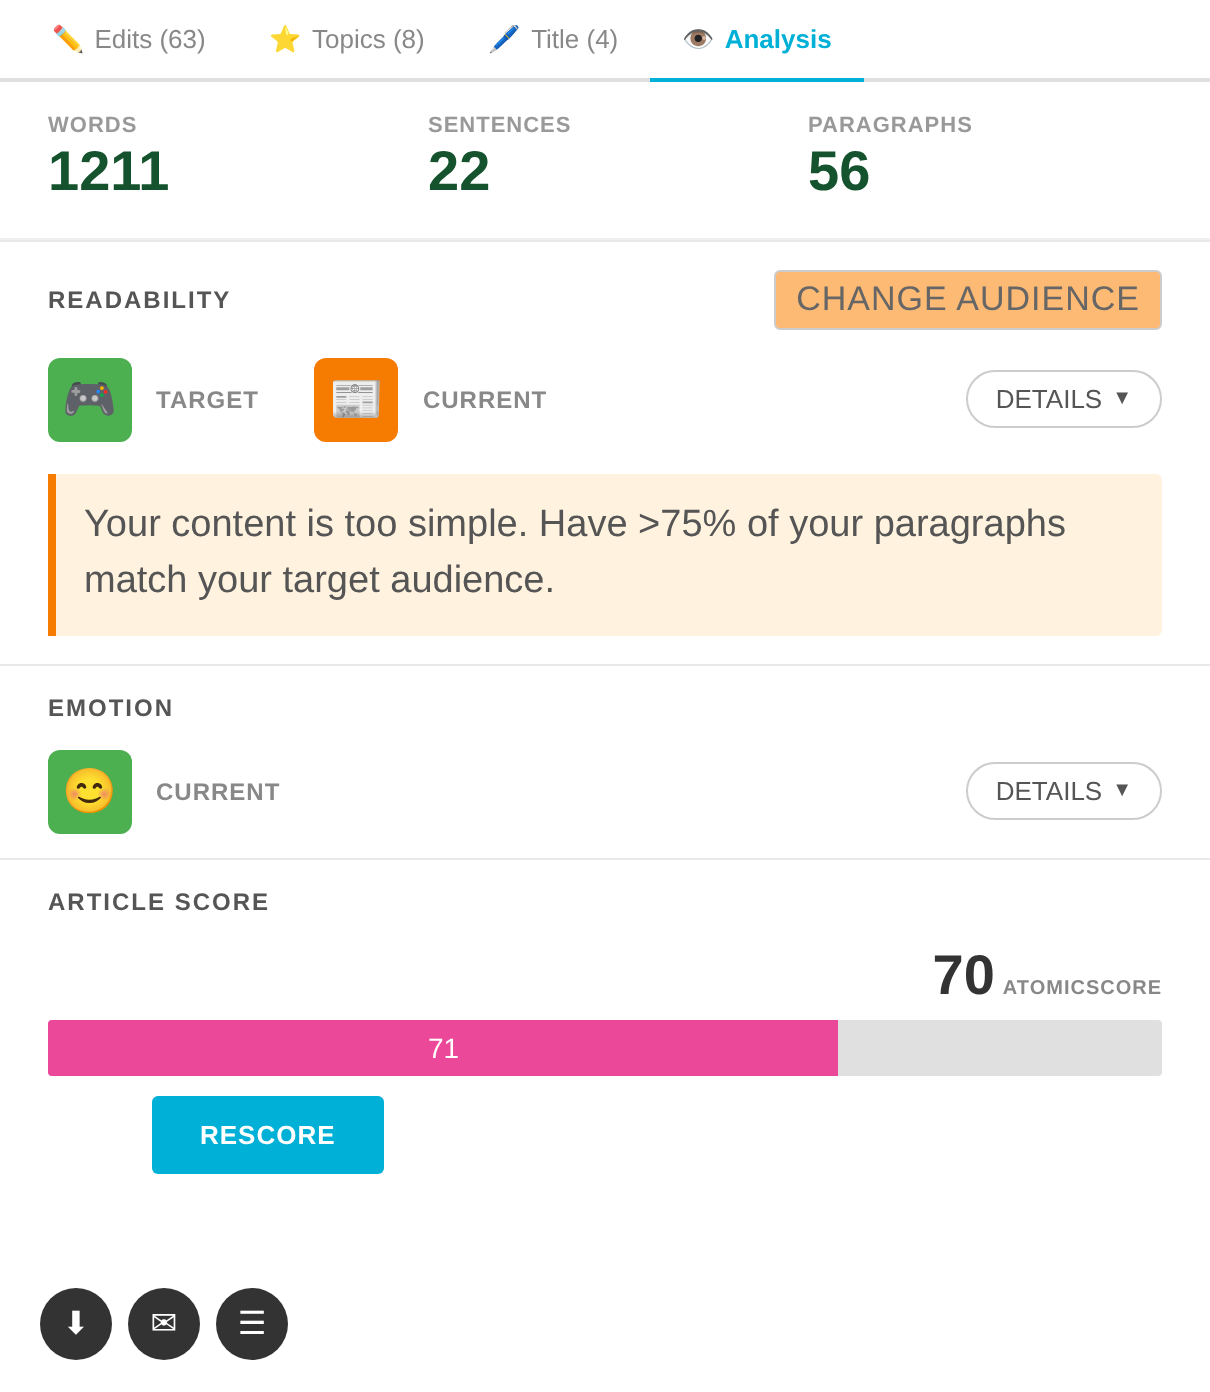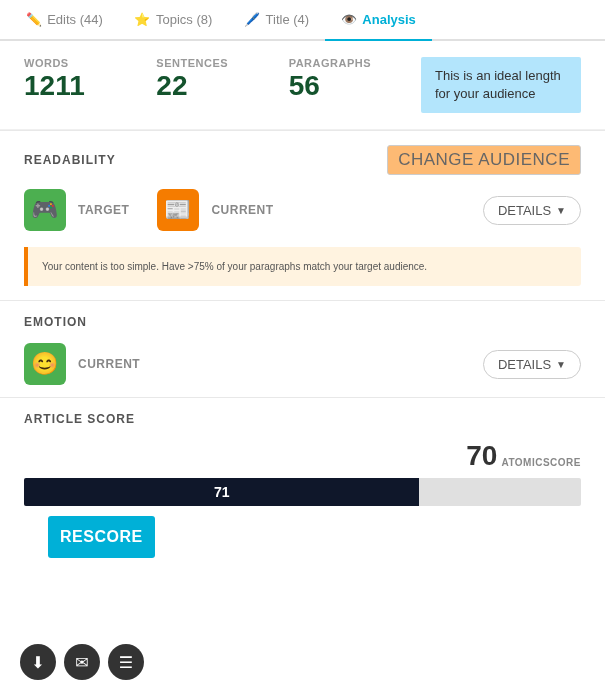--- a/index.html
+++ b/index.html
@@ -138,21 +138,21 @@
       gap: 5px;
     }
     .details-btn .caret { font-size: 10px; }
 
     
     .warning-box {
       margin: 6px 24px 14px;
       background: #fff3e0;
       border-left: 4px solid #f57c00;
       padding: 12px 14px;
-      font-size: 10px;
+      font-size: 19px;
       color: #555;
       line-height: 1.5;
       border-radius: 0 3px 3px 0;
     }
 
     
     .emotion-row {
       display: flex;
       align-items: center;
       padding: 6px 24px 12px;
@@ -197,27 +197,27 @@
       padding-bottom: 3px;
     }
     .progress-bg {
       background: #e0e0e0;
       height: 28px;
       border-radius: 2px;
       overflow: hidden;
       position: relative;
     }
     .progress-fill {
-      background: #0f172a;
+      background: #ec4899;
       height: 100%;
       display: flex;
       align-items: center;
       justify-content: center;
       color: #fff;
-      font-weight: 700;
+      font-weight: 400;
       font-size: 14px;
     }
 
     
     .nice-job-row {
       display: flex;
       align-items: center;
       margin: 10px 24px 0;
       gap: 0;
     }
@@ -227,27 +227,27 @@
       padding: 12px 14px;
       font-size: 13px;
       color: #555;
       flex: 1;
       border-radius: 0 3px 3px 0;
     }
     .rescore-btn {
       background: #00b0d7;
       color: #fff;
       border: none;
-      padding: 12px 12px;
-      font-size: 16px;
+      padding: 12px 24px;
+      font-size: 13px;
       font-weight: 700;
       letter-spacing: 0.5px;
       border-radius: 3px;
       cursor: pointer;
-      margin-left: 0;
+      margin-left: 28px;
       text-transform: uppercase;
     }
 
     
     .bottom-toolbar {
       position: absolute;
       bottom: 16px;
       left: 20px;
       display: flex;
       gap: 8px;
@@ -271,21 +271,21 @@
       background: #e8e8e8;
       margin: 0 0;
     }
   </style>
 </head>
 <body>
 
 <div class="tabs">
   <div class="tab">
     <span class="tab-icon">✏️</span>
-    <span>Edits (44)</span>
+    <span>Edits (63)</span>
   </div>
   <div class="tab">
     <span class="tab-icon">⭐</span>
     <span>Topics (8)</span>
   </div>
   <div class="tab">
     <span class="tab-icon">🖊️</span>
     <span>Title (4)</span>
   </div>
   <div class="tab active">
@@ -299,23 +299,20 @@
     <div class="stat-label">WORDS</div>
     <div class="stat-value">1211</div>
   </div>
   <div class="stat-block">
     <div class="stat-label">SENTENCES</div>
     <div class="stat-value">22</div>
   </div>
   <div class="stat-block">
     <div class="stat-label">PARAGRAPHS</div>
     <div class="stat-value">56</div>
-  </div>
-  <div class="ideal-box">
-    <span>This is an ideal length for your audience</span>
   </div>
 </div>
 
 <div class="divider"></div>
 
 <div class="section-header">
   <span class="section-title">READABILITY</span>
   <button class="change-audience-btn">CHANGE AUDIENCE</button>
 </div>
 

